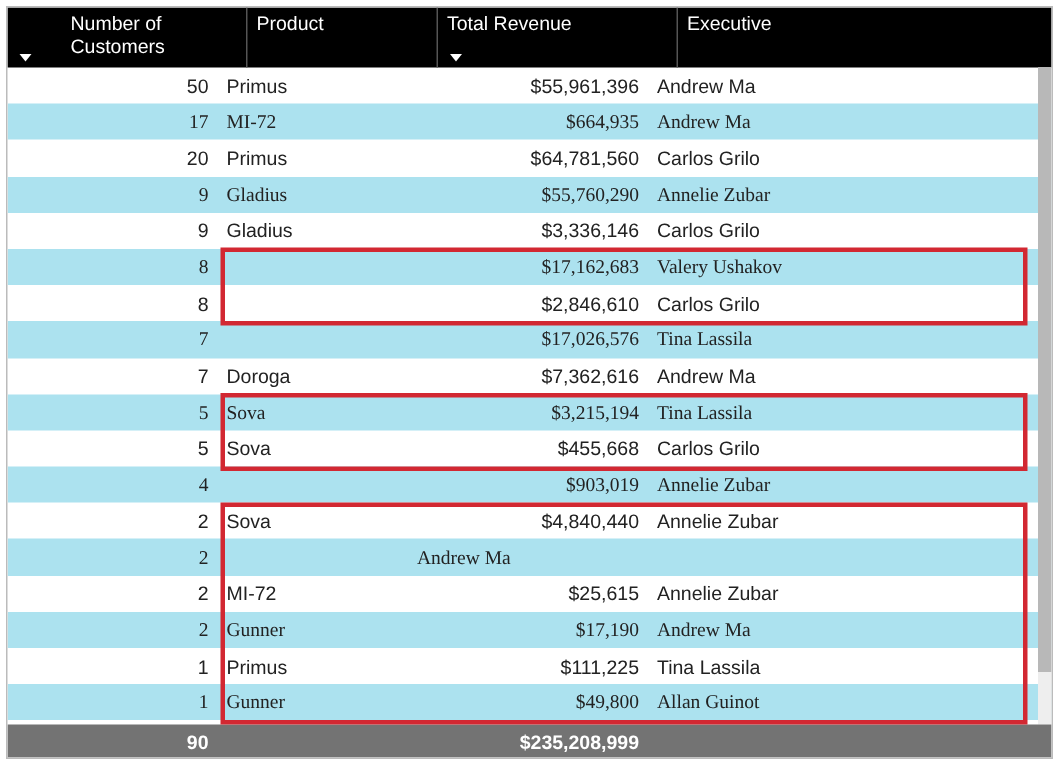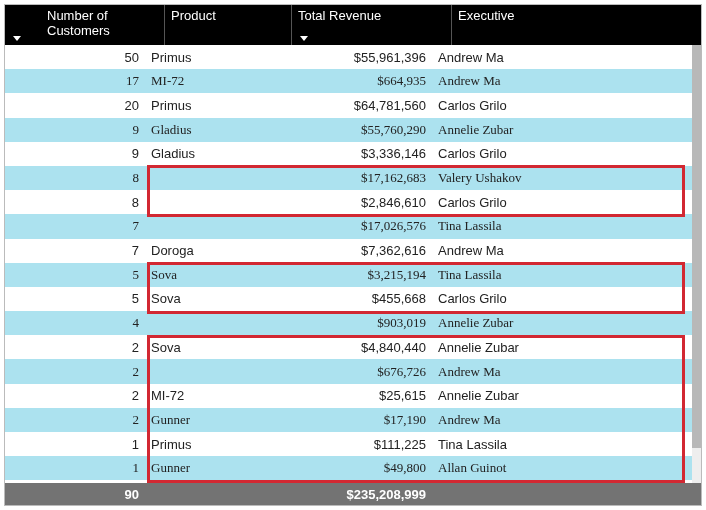--- a/index.html
+++ b/index.html
@@ -195,21 +195,20 @@
       </div>
       <div class="row">
         <div class="cell c-n">2</div>
         <div class="cell c-p">Sova</div>
         <div class="cell c-r">$4,840,440</div>
         <div class="cell c-e">Annelie Zubar</div>
       </div>
       <div class="row alt">
         <div class="cell c-n">2</div>
         <div class="cell c-p"></div>
-        <div class="cell c-r">$676,726</div>
         <div class="cell c-e">Andrew Ma</div>
       </div>
       <div class="row">
         <div class="cell c-n">2</div>
         <div class="cell c-p">MI-72</div>
         <div class="cell c-r">$25,615</div>
         <div class="cell c-e">Annelie Zubar</div>
       </div>
       <div class="row alt">
         <div class="cell c-n">2</div>

